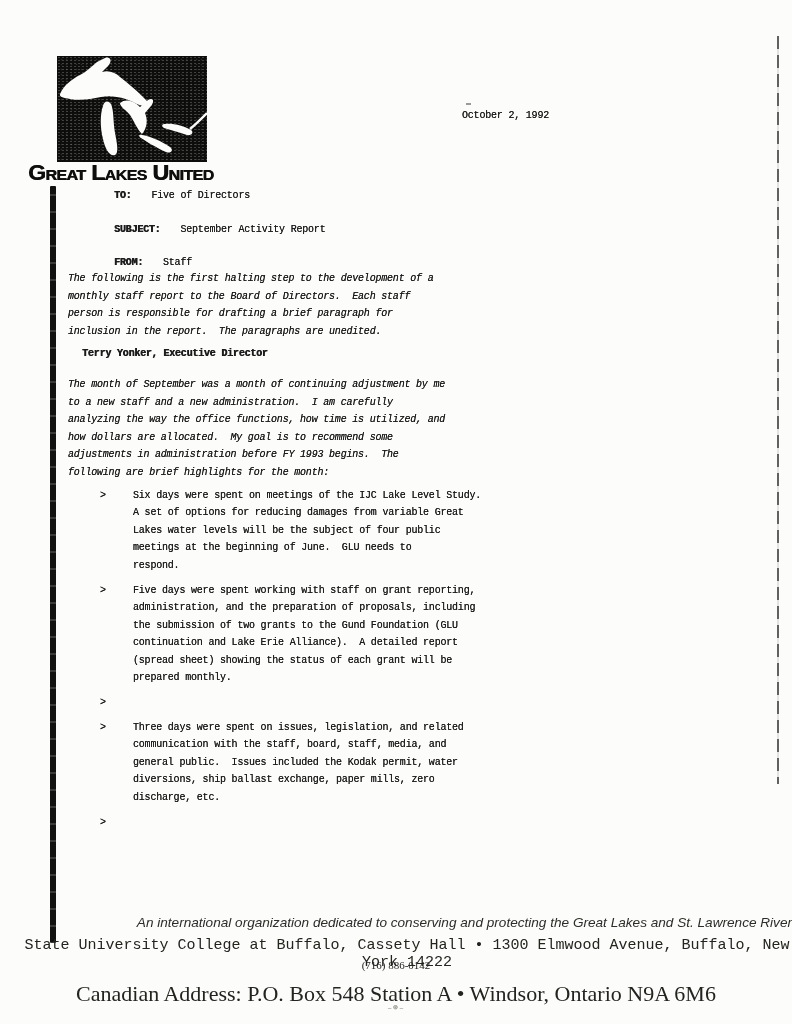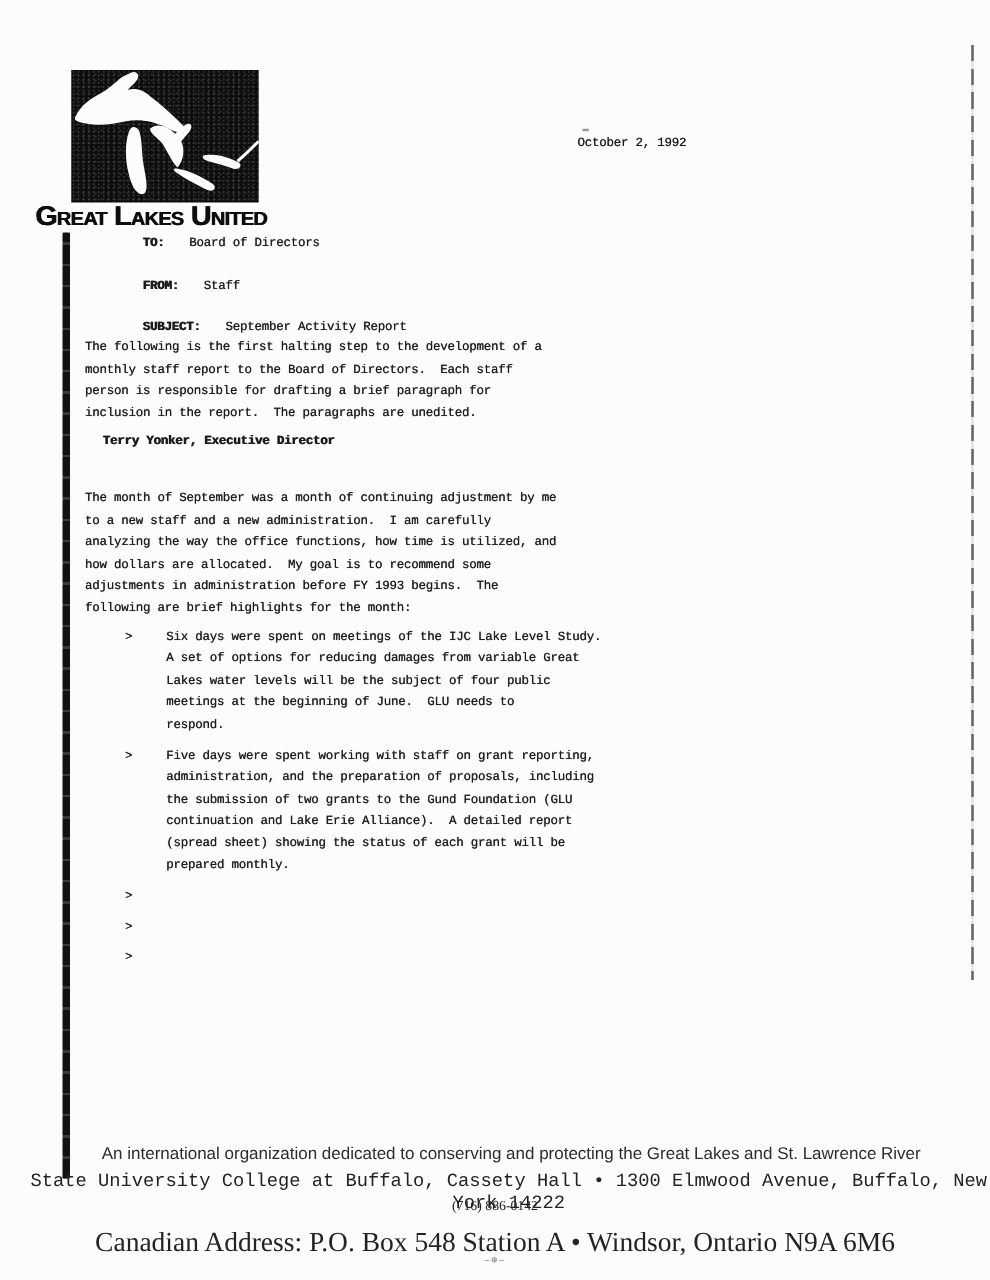--- a/index.html
+++ b/index.html
@@ -62,36 +62,37 @@
   .speck {
     position:absolute; left:466px; top:103px;
     width:5px; height:2px; background:#9a9a96;
   }
   
   .date { position:absolute; left:462px; top:107px; }
   .memo-head { position:absolute; left:83px; top:187px;margin-left:31px; }
   .memo-row { display:flex; margin-bottom:16px; }
   .memo-label { font-weight:bold; margin-right:20px; text-shadow:0.5px 0 0 #1c1c1c; }
   .body-text { position:absolute; left:68px; top:270px; width:662px; }
-  .para { white-space:pre-wrap; margin-bottom:5px; }
+  .para { white-space:pre-wrap; margin-bottom:5px;font-style:italic; }
   .section-heading {
-    font-weight:bold; margin-left:14px; margin-bottom:28px;
+    font-weight:bold; margin-left:14px; margin-bottom:13px;
     text-shadow:0.5px 0 0 #1c1c1c;
   }
   .bullet { display:flex; margin-bottom:7px; }
   .bullet-marker { flex:0 0 65px; padding-left:32px; }
   .bullet-text { white-space:pre-wrap; }
   
   .footer-line { position:absolute; left:0; width:100%; text-align:center; color:#23231f; }
   .tagline {
     top:915px;
     font-family:"Liberation Sans", sans-serif;
-    font-size:13.6px;
+    font-style:italic; font-size:13.6px;
     padding-left:26px;
     color:#2c2c28;
+    text-align:right;
   }
   .addr1 { top:937px; font-family:Liberation Mono, monospace; font-size:15px; padding-left:22px; }
   .phone { top:959px; font-family:"Liberation Serif", serif; font-size:11px; }
   .addr2 { top:981px; font-family:"Liberation Serif", serif; font-size:22px; }
   .printer-mark { top:1003px; font-size:8px; color:#86867f; letter-spacing:1px; }
 </style>
 </head>
 <body>
 
 <div class="page">
@@ -116,29 +117,29 @@
       <path stroke="#fcfcfa" stroke-width="2.4" fill="none" d="M133,73 C139,68 145,62 150,57"></path>
     </svg>
   </div>
   <div class="wordmark">Great Lakes United</div>
 
   <div class="date tw">October 2, 1992</div>
 
   <div class="memo-head tw">
     <div class="memo-row">
       <span class="memo-label">TO:</span>
-      <span>Board of Directors</span>
+      <span>Five of Directors</span>
+    </div>
+    <div class="memo-row">
+      <span class="memo-label">SUBJECT:</span>
+      <span>September Activity Report</span>
     </div>
     <div class="memo-row">
       <span class="memo-label">FROM:</span>
       <span>Staff</span>
-    </div>
-    <div class="memo-row">
-      <span class="memo-label">SUBJECT:</span>
-      <span>September Activity Report</span>
     </div>
   </div>
 
   <div class="body-text tw">
     <p class="para">The following is the first halting step to the development of a
 monthly staff report to the Board of Directors.  Each staff
 person is responsible for drafting a brief paragraph for
 inclusion in the report.  The paragraphs are unedited.</p>
     <p class="section-heading">Terry Yonker, Executive Director</p>
     <p class="para">The month of September was a month of continuing adjustment by me
@@ -163,20 +164,25 @@
 the submission of two grants to the Gund Foundation (GLU
 continuation and Lake Erie Alliance).  A detailed report
 (spread sheet) showing the status of each grant will be
 prepared monthly.</span>
     </div>
     <div class="bullet">
       <span class="bullet-marker">&gt;</span>
     </div>
     <div class="bullet">
       <span class="bullet-marker">&gt;</span>
+      <span class="bullet-text">Three days were spent on issues, legislation, and related
+communication with the staff, board, staff, media, and
+general public.  Issues included the Kodak permit, water
+diversions, ship ballast exchange, paper mills, zero
+discharge, etc.</span>
     </div>
     <div class="bullet">
       <span class="bullet-marker">&gt;</span>
     </div>
   </div>
 
   <div class="footer-line tagline">An international organization dedicated to conserving and protecting the Great Lakes and St. Lawrence River</div>
   <div class="footer-line addr1">State University College at Buffalo, Cassety Hall • 1300 Elmwood Avenue, Buffalo, New York 14222</div>
   <div class="footer-line phone">(716) 886-0142</div>
   <div class="footer-line addr2">Canadian Address: P.O. Box 548 Station A • Windsor, Ontario N9A 6M6</div>

